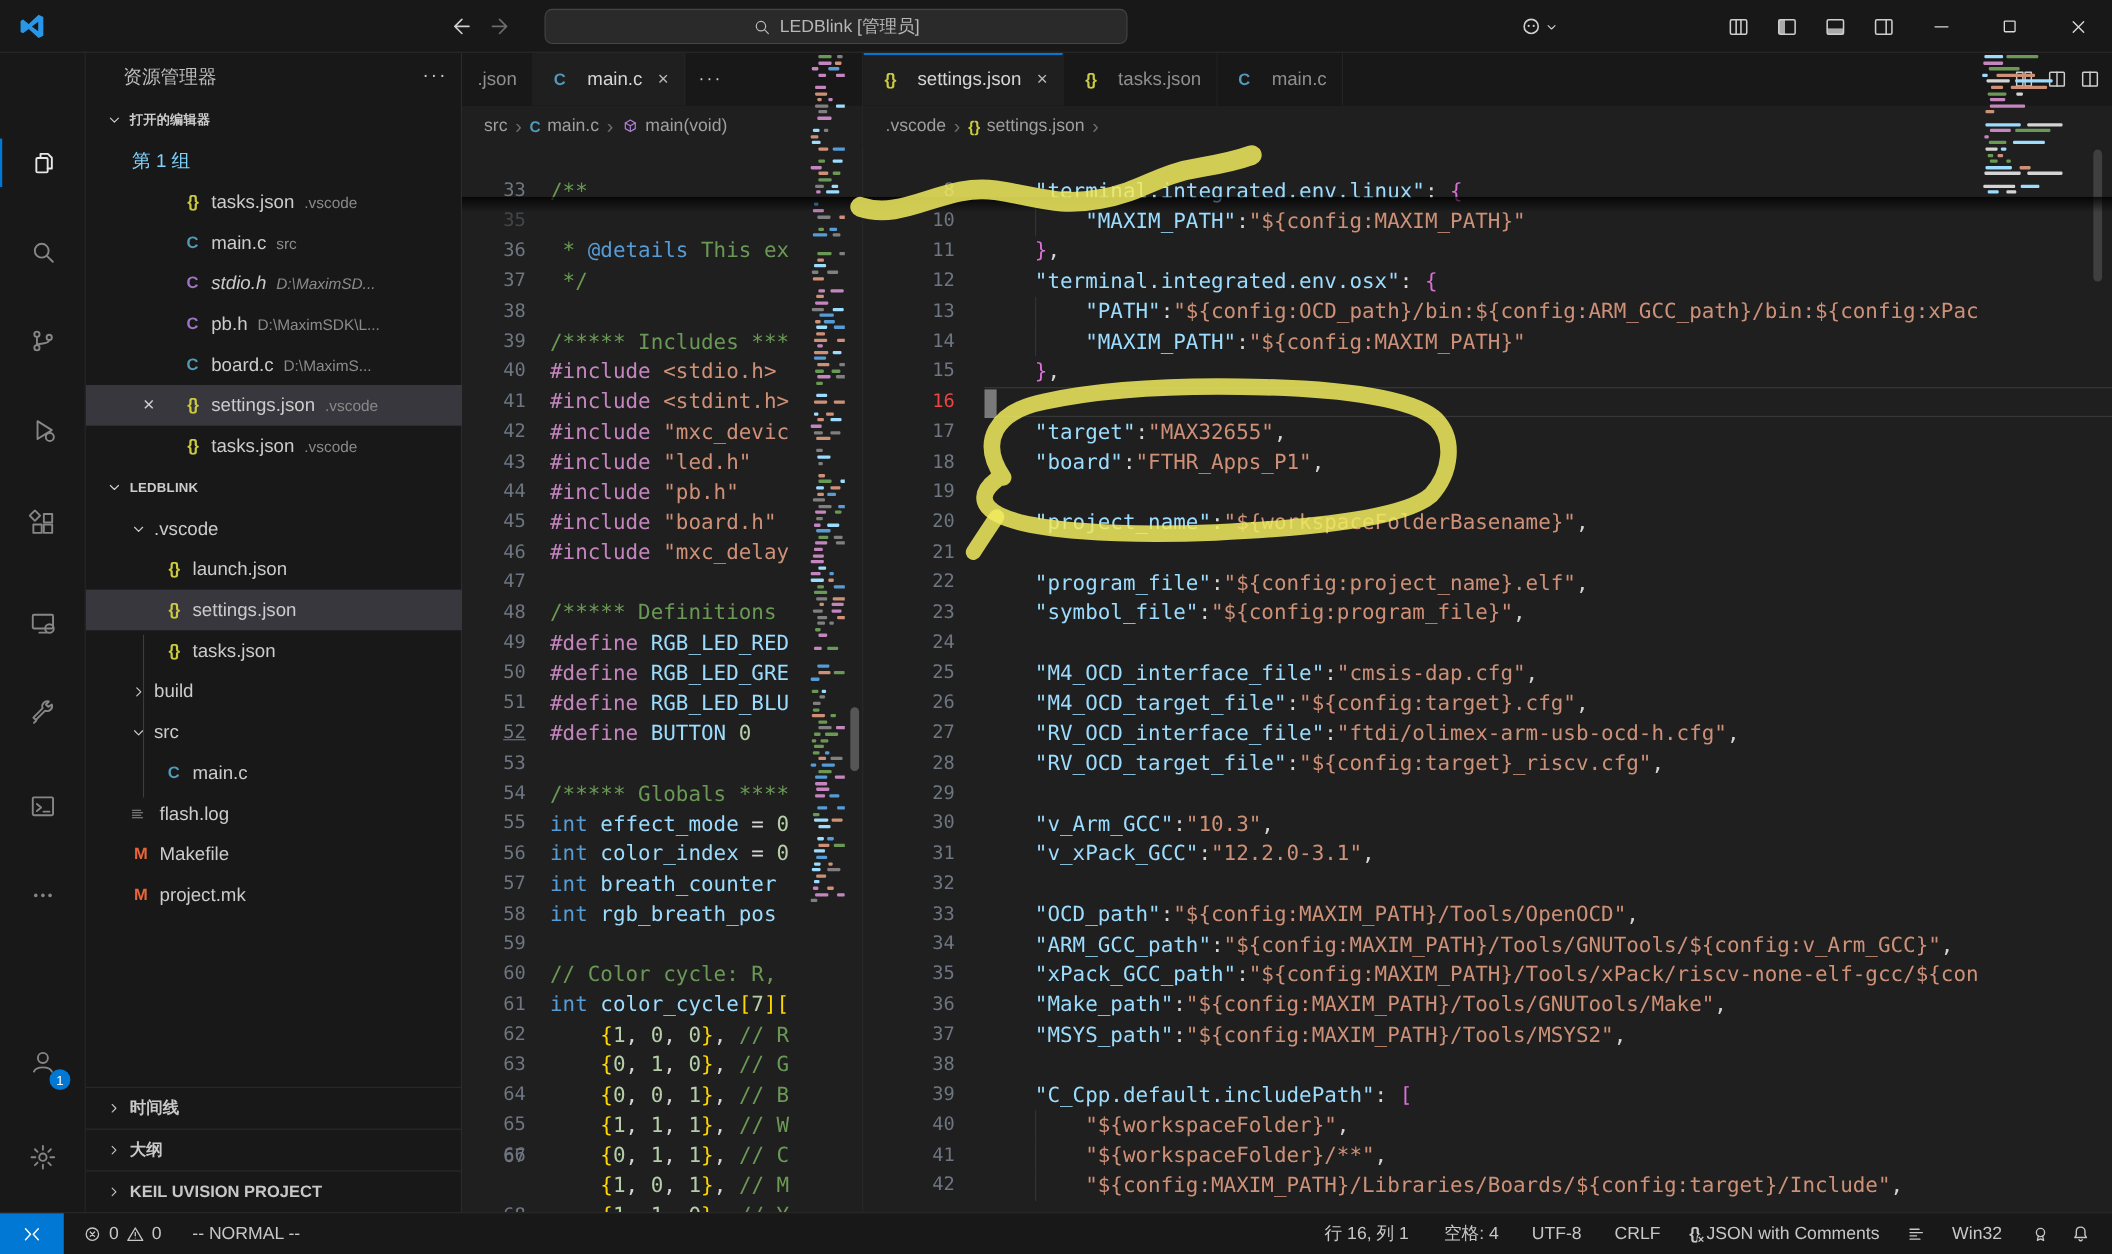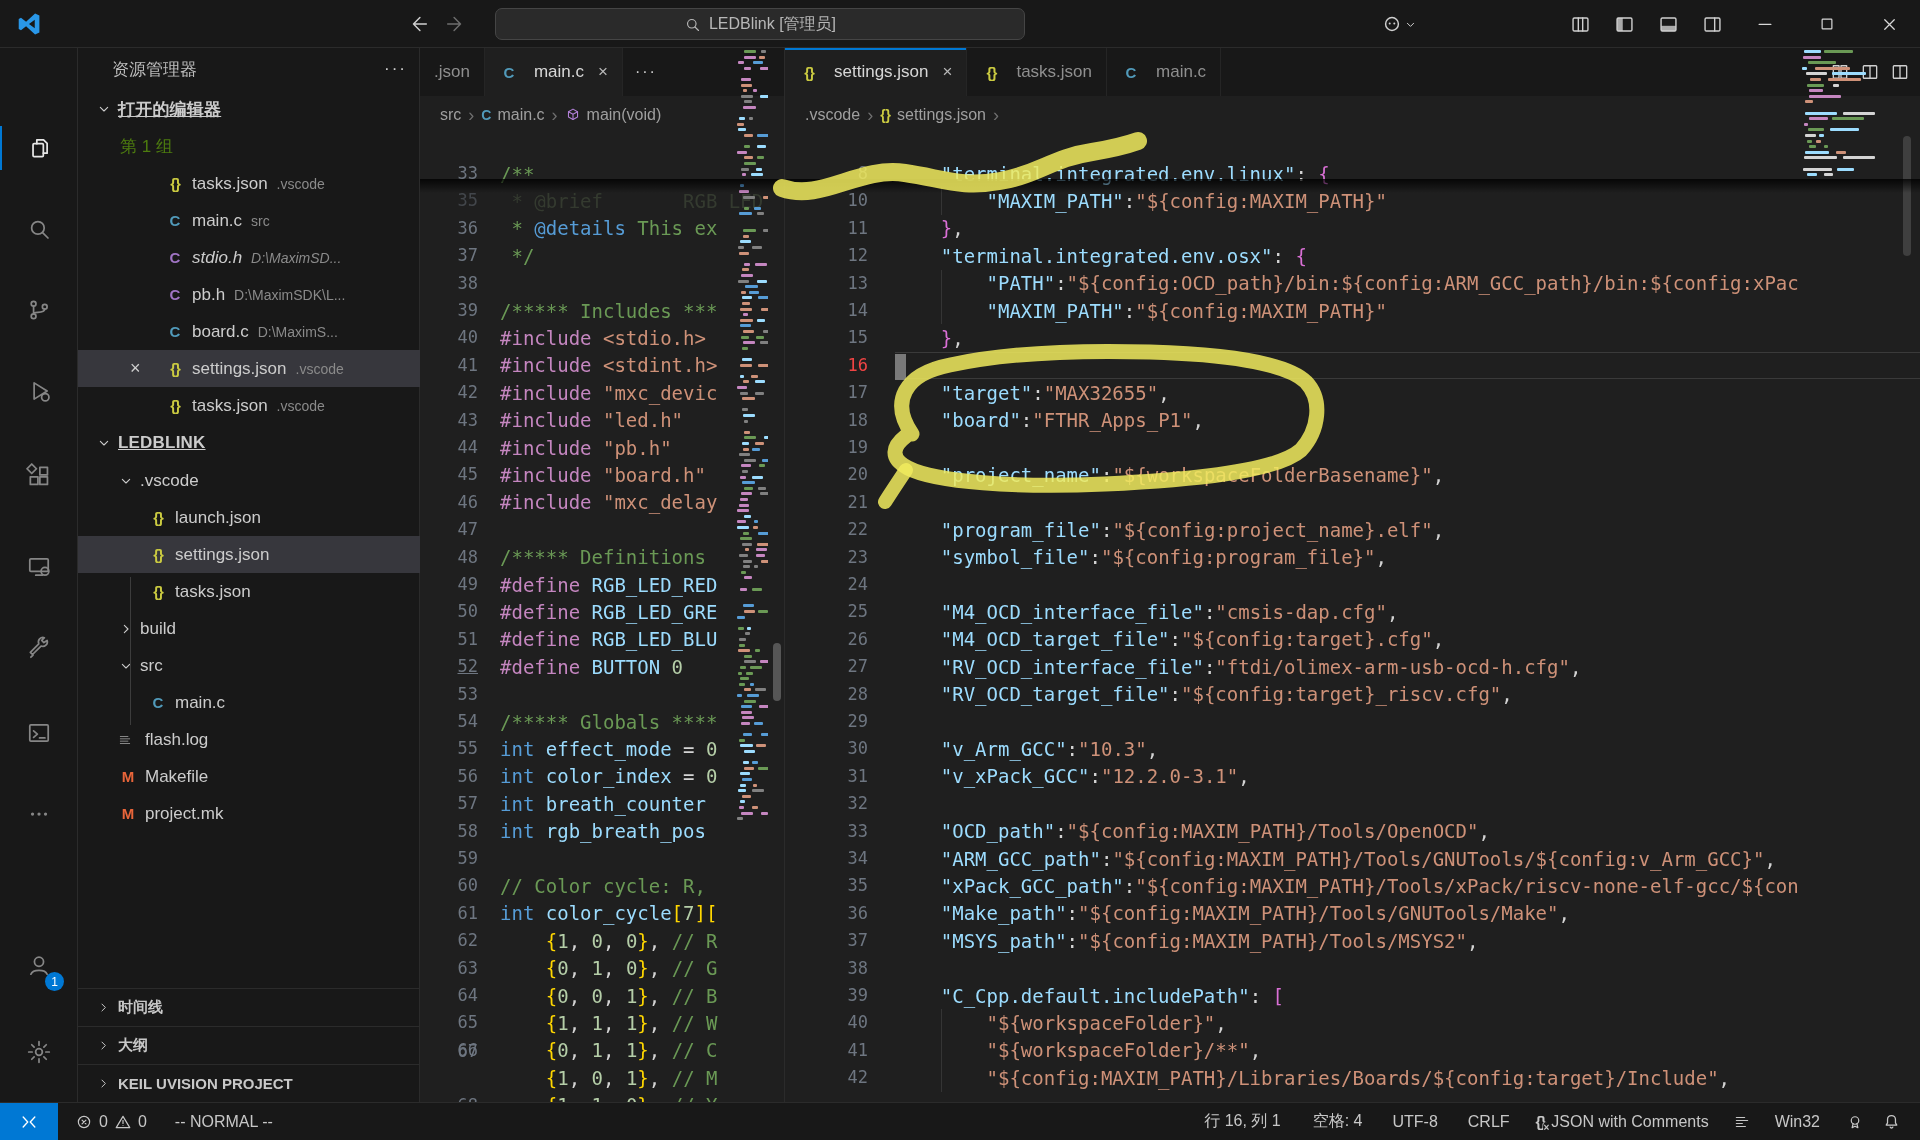--- a/index.html
+++ b/index.html
@@ -34,22 +34,22 @@
   .act-item.active::before { content:""; position:absolute; left:0; top:2px; width:2px; height:44px; background:#0078d4; }
   .badge { position:absolute; right:14px; bottom:-2px; min-width:19px; height:19px; border-radius:10px;
     background:#0078d4; color:#fff; font-size:12px; display:flex; align-items:center; justify-content:center; }
 
   .sidebar { width:342px; background:#181818; position:relative; border-right:1px solid #2b2b2b; font-size:17px; }
   .pane-title { height:42px; display:flex; align-items:center; padding:0 12px 0 34px; color:#bdbdbd; justify-content:space-between; }
   .sb-scroll { position:absolute; left:0; top:42px; width:342px; bottom:116px; overflow:hidden; }
   .sb-row { height:37px; display:flex; align-items:center; white-space:nowrap; color:#cccccc; }
   .sb-row.sel { background:#37373d; }
   .sb-row .chev { width:16px; height:16px; margin-right:6px; color:#cccccc; flex:0 0 auto; }
-  .sb-row.hdr { font-weight:bold; font-size:17px; letter-spacing:.2px; padding-left:18px; height:38px;text-decoration:underline; }
-  .sb-row.grp { padding-left:42px; color:#4d7c0f; }
+  .sb-row.hdr { font-weight:bold; font-size:12px; letter-spacing:.2px; padding-left:18px; height:38px; }
+  .sb-row.grp { padding-left:42px; color:#7dd3fc; }
   .sb-row.oe  { padding-left:87px; }
   .sb-row.oe .close-x { position:absolute; left:52px; width:20px; color:#cfcfcf; font-size:18px; }
   .fic { width:20px; margin-right:7px; font-weight:bold; font-size:15px; flex:0 0 auto; text-align:center; }
   .fic.json { color:#cbcb41; letter-spacing:-1px; }
   .fic.cblue { color:#519aba; }
   .fic.cpurple { color:#a074c4; }
   .fic.mk { color:#e8653a; }
   .fic.list { color:#8f8f8f; }
   .detail { color:#8a8a8a; font-size:14px; margin-left:9px; }
   .detail.it { font-style:italic; }
@@ -448,21 +448,20 @@
                 <path d="M5.2 7.1L12 11l6.8-3.9M12 11v7.8"></path>
               </svg>
             </span>
             <span>main(void)</span>
           </span>
         </div>
       <div class="codearea" id="lcode">
           <div class="lnum" style="top: 29px; width: 58px;">33</div>
           <div class="codeline" style="top: 26px; left: 80px; right: 0px;"><span class="tk-cm">/**</span></div>
           <div class="lnum" style="top: 56.4px; width: 58px; opacity: 0.45;">35</div>
-          <div class="codeline" style="top: 53.4px; left: 80px; right: 0px; opacity: 0.45;"><span class="tk-cmd"> * @brief       RGB LED</span></div>
           <div class="lnum" style="top: 83.8px; width: 58px;">36</div>
           <div class="codeline" style="top: 80.8px; left: 80px; right: 0px;"><span class="tk-cm"> * </span><span class="tk-kd">@details</span><span class="tk-cm"> This ex</span></div>
           <div class="lnum" style="top: 111.2px; width: 58px;">37</div>
           <div class="codeline" style="top: 108.2px; left: 80px; right: 0px;"><span class="tk-cm"> */</span></div>
           <div class="lnum" style="top: 138.6px; width: 58px;">38</div>
           <div class="codeline" style="top: 135.6px; left: 80px; right: 0px;"></div>
           <div class="lnum" style="top: 166px; width: 58px;">39</div>
           <div class="codeline" style="top: 163px; left: 80px; right: 0px;"><span class="tk-cm">/***** Includes ***</span></div>
           <div class="lnum" style="top: 193.4px; width: 58px;">40</div>
           <div class="codeline" style="top: 190.4px; left: 80px; right: 0px;"><span class="tk-pp">#include</span><span class="tk-pu"> </span><span class="tk-st">&lt;stdio.h&gt;</span></div>

